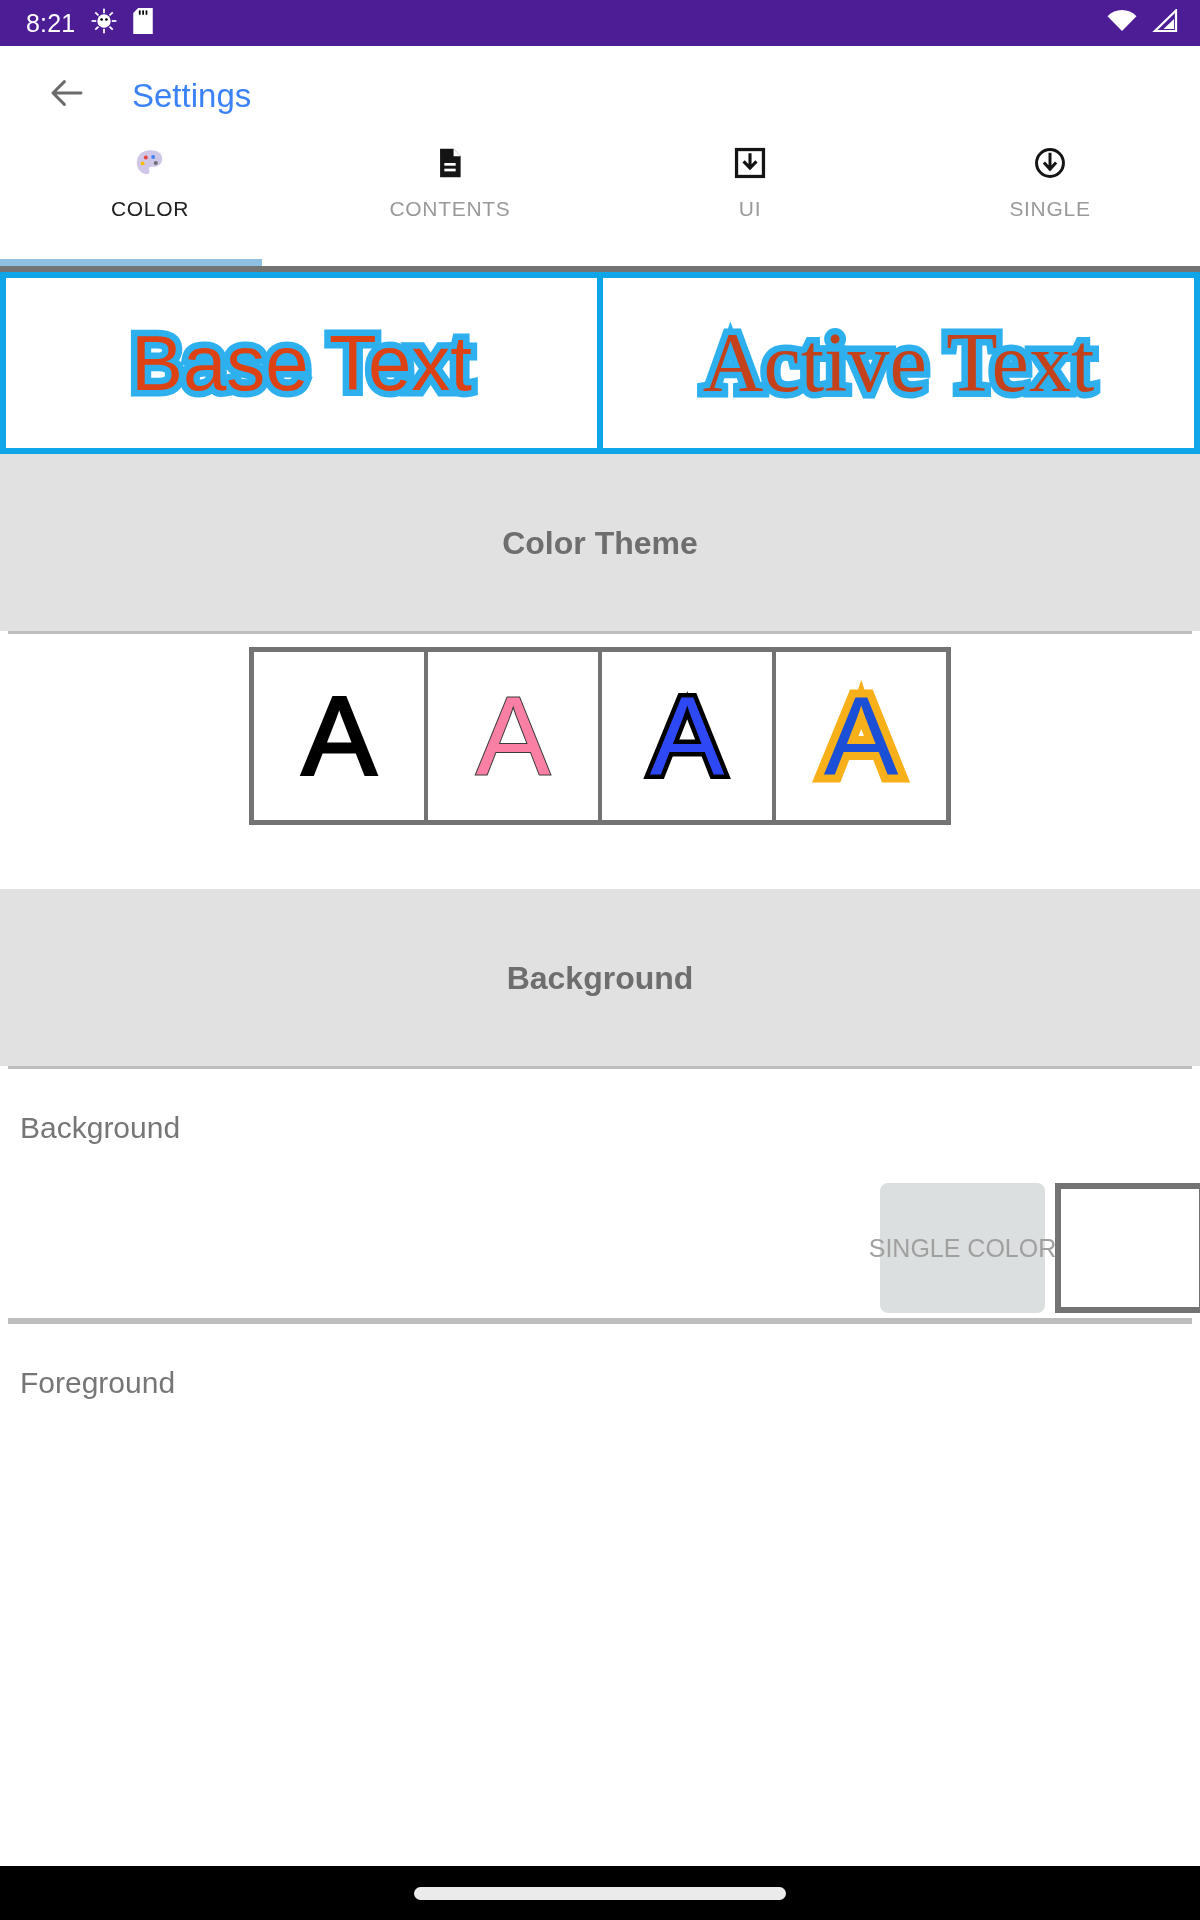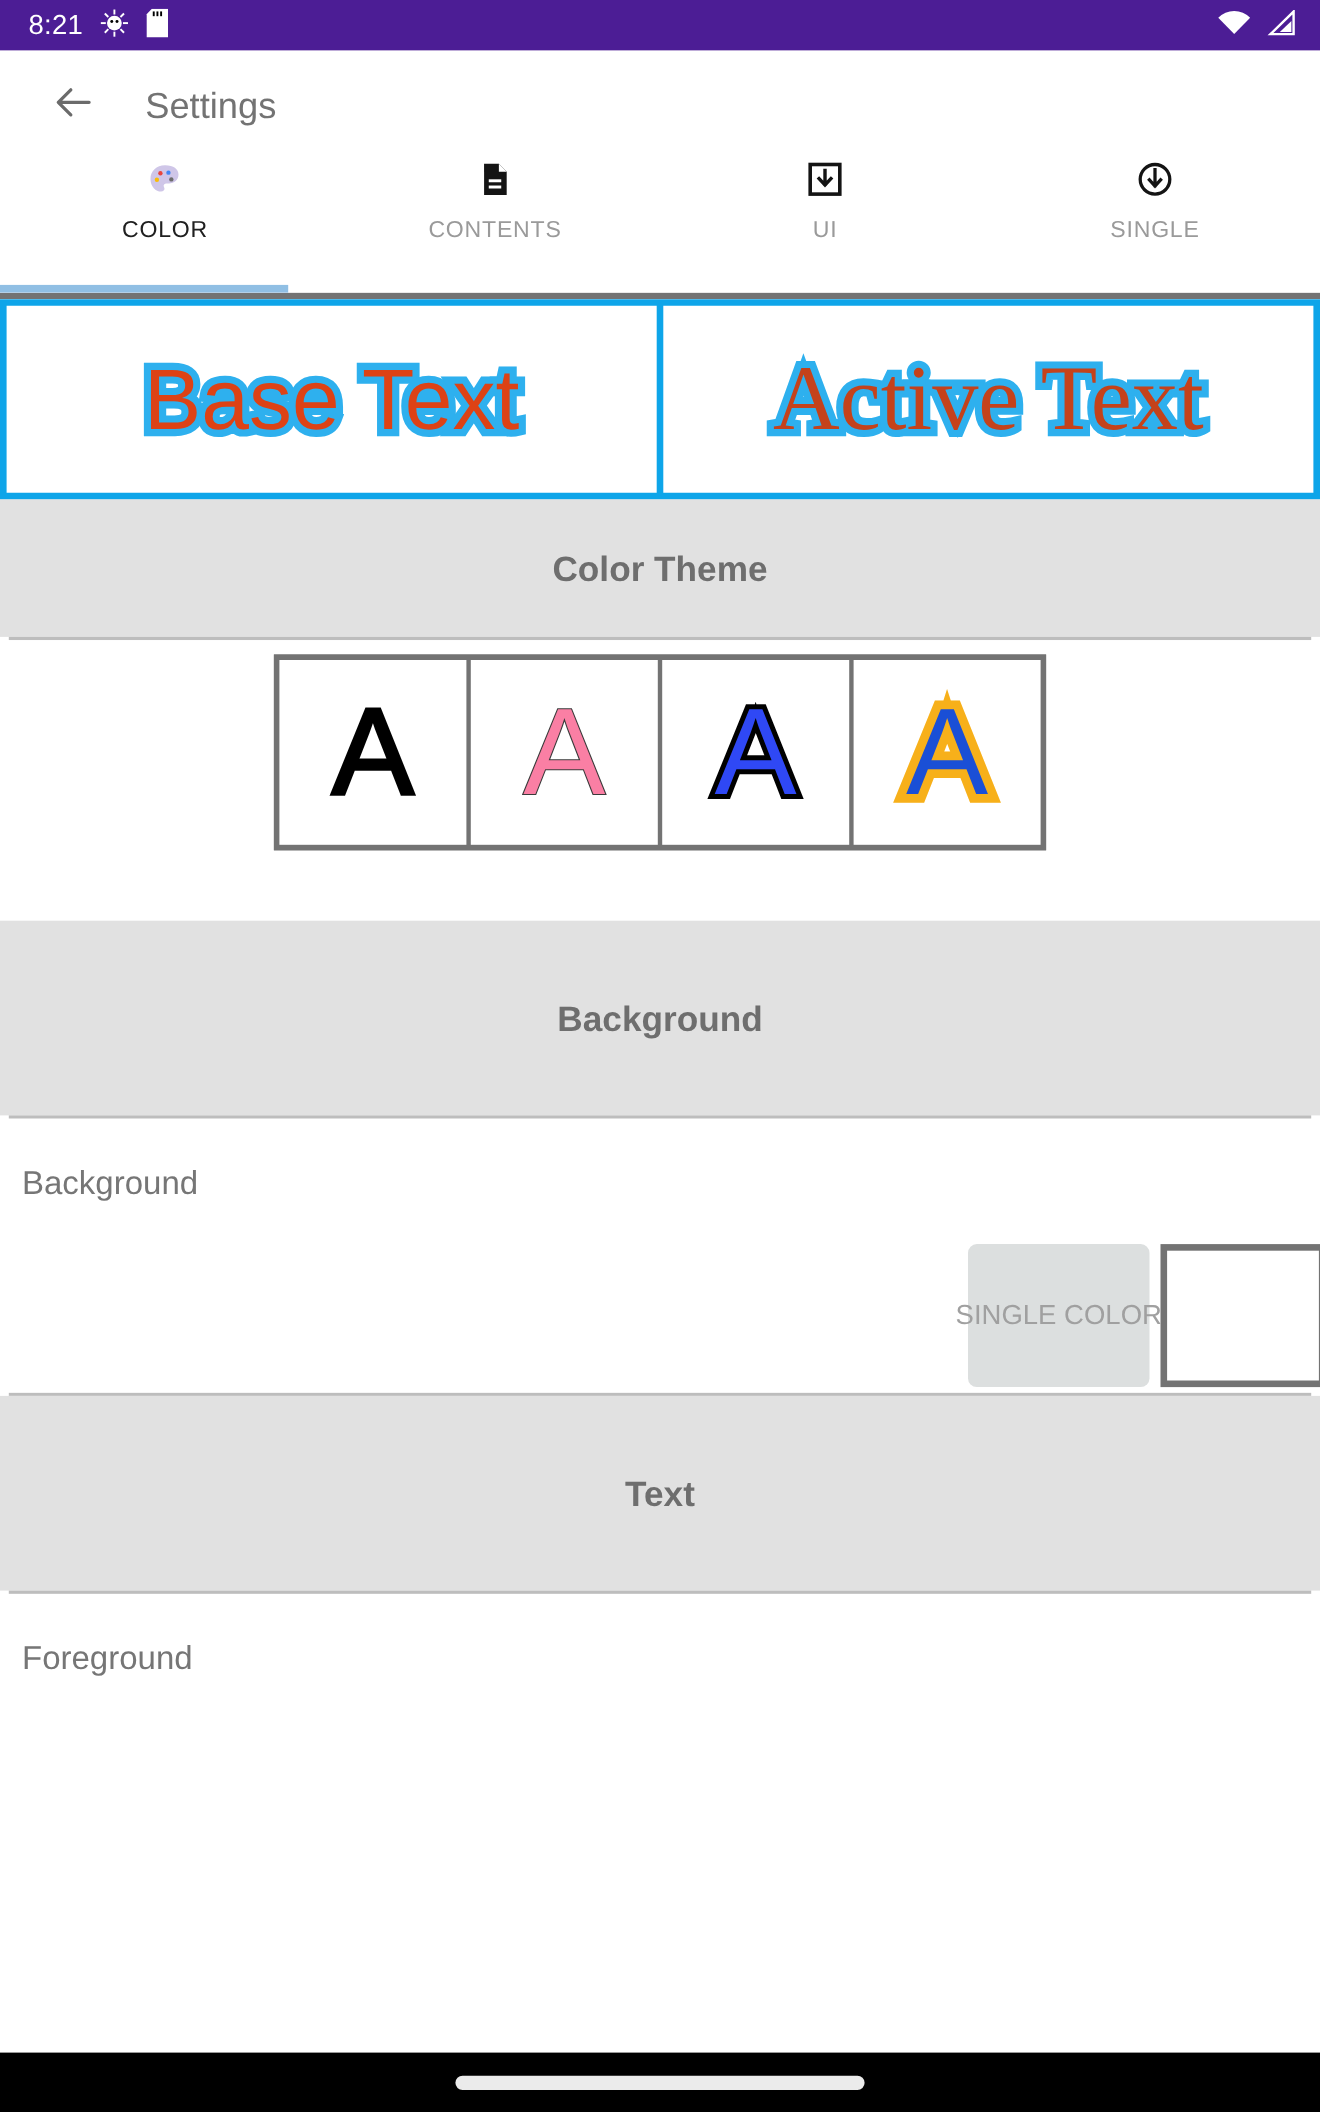--- a/index.html
+++ b/index.html
@@ -64,21 +64,21 @@
   .back-btn {
     width: 46px;
     height: 46px;
     display: flex;
     align-items: center;
     justify-content: center;
     cursor: pointer;
   }
   .app-title {
     font-size: 33px;
-    color: #737373;
+    color: #3b82f6;
     margin-left: 42px;
     line-height: 1;
   }
 
   
   .tab-bar {
     height: 122px;
     display: flex;
     align-items: flex-start;
     position: relative;
@@ -400,21 +400,21 @@
 
   <div class="preview-row">
     <div class="preview-cell left">
       <span class="preview-text-base">Base Text</span>
     </div>
     <div class="preview-cell right">
       <span class="preview-text-active">Active Text</span>
     </div>
   </div>
 
-  <div class="section-header" style="height:125px;">
+  <div class="section-header" style="height:177px;">
     <span class="section-header-title">Color Theme</span>
   </div>
   <div class="divider"></div>
 
   <div class="theme-area">
     <div class="theme-strip">
       <div class="theme-swatch">
         <span class="swatch-letter" style="color:#000000;-webkit-text-stroke:3px #000000;">A</span>
       </div>
       <div class="theme-swatch">
@@ -438,23 +438,20 @@
     <span class="option-label">Background</span>
     <div class="option-controls">
       <div class="chip">
         <span class="chip-label">SINGLE COLOR</span>
       </div>
       <div class="color-swatch-box"></div>
     </div>
   </div>
   <div class="divider"></div>
 
-  <div class="section-header" style="height:177px;">
-    <span class="section-header-title">Text</span>
-  </div>
   <div class="divider"></div>
 
   <div class="option-row" style="height:160px;padding-left:28px;">
     <span class="option-label">Foreground</span>
   </div>
 
   <div class="flex-spacer"></div>
 
   <div class="nav-bar">
     <div class="nav-pill"></div>

